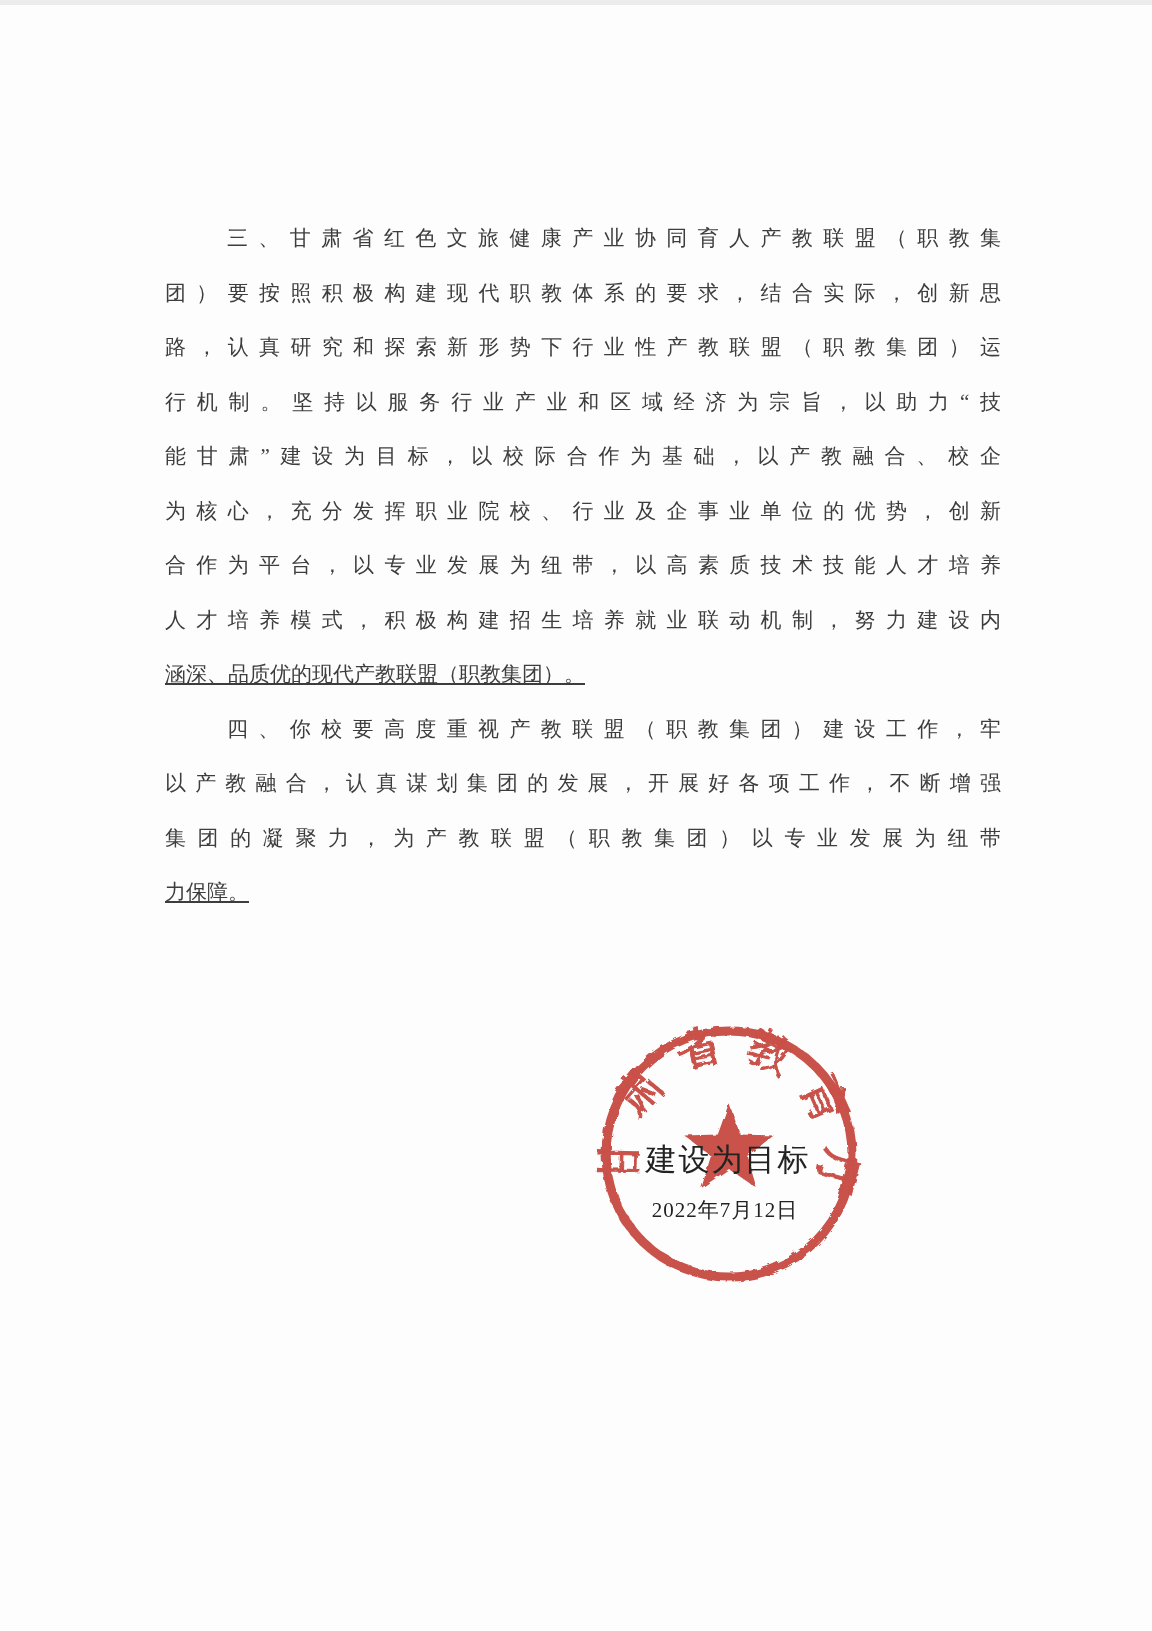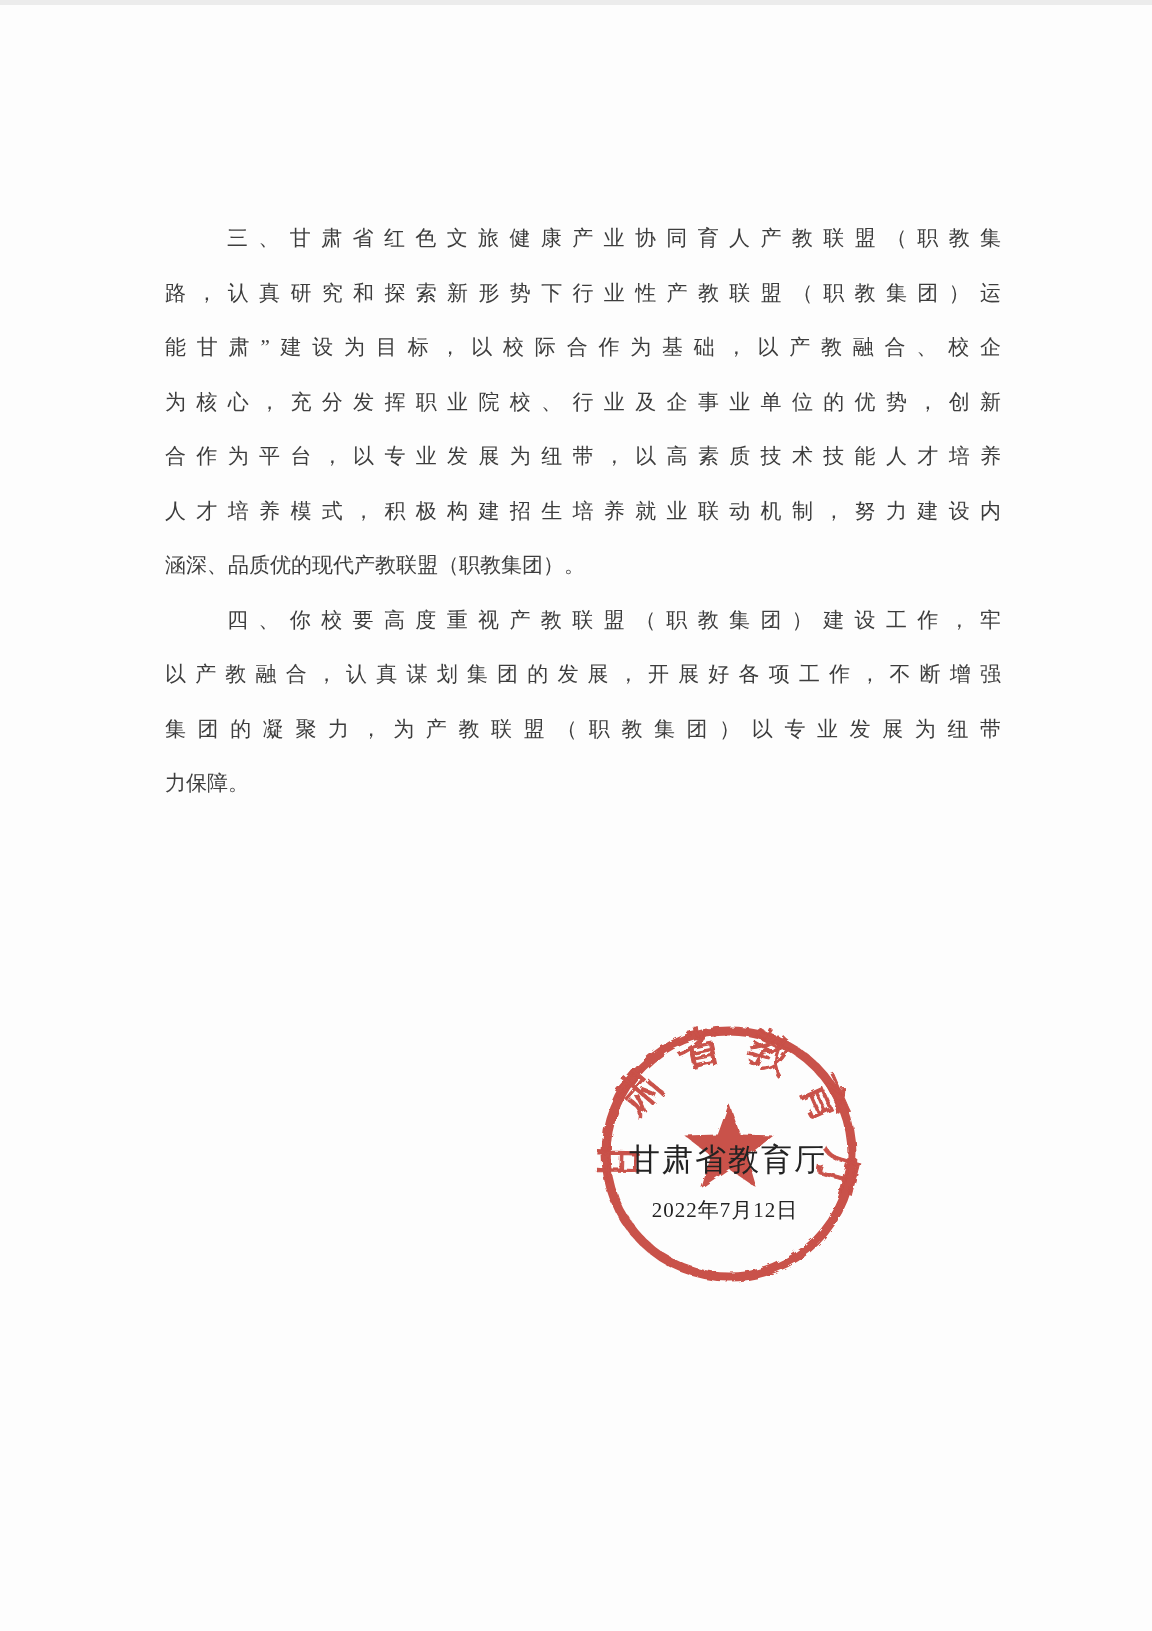--- a/index.html
+++ b/index.html
@@ -37,20 +37,21 @@
     text-align-last: justify;
     white-space: normal;
     overflow: visible;
   }
   .text-line.para-start {
     text-indent: 62px;
   }
   .text-line.para-end {
     text-align: center;
     text-align-last: left;
+    text-decoration: underline;
   }
   .seal-svg {
     position: absolute;
     left: 589px;
     top: 1012px;
     width: 280px;
     height: 280px;
   }
   .sig-agency {
     position: absolute;
@@ -80,21 +81,23 @@
 </head>
 <body>
 
 <div id="page">
 
   <div class="top-strip"></div>
 
   <div class="text-block">
       <div>
         <div class="text-line para-start">三、甘肃省红色文旅健康产业协同育人产教联盟（职教集</div>
+        <div class="text-line">团）要按照积极构建现代职教体系的要求，结合实际，创新思</div>
         <div class="text-line">路，认真研究和探索新形势下行业性产教联盟（职教集团）运</div>
+        <div class="text-line">行机制。坚持以服务行业产业和区域经济为宗旨，以助力“技</div>
         <div class="text-line">能甘肃”建设为目标，以校际合作为基础，以产教融合、校企</div>
         <div class="text-line">为核心，充分发挥职业院校、行业及企事业单位的优势，创新</div>
         <div class="text-line">合作为平台，以专业发展为纽带，以高素质技术技能人才培养</div>
         <div class="text-line">人才培养模式，积极构建招生培养就业联动机制，努力建设内</div>
         <div class="text-line para-end">涵深、品质优的现代产教联盟（职教集团）。</div>
       </div>
       <div>
         <div class="text-line para-start">四、你校要高度重视产教联盟（职教集团）建设工作，牢</div>
         <div class="text-line">以产教融合，认真谋划集团的发展，开展好各项工作，不断增强</div>
         <div class="text-line">集团的凝聚力，为产教联盟（职教集团）以专业发展为纽带</div>
@@ -112,16 +115,16 @@
     <g filter="url(#stamp-rough)" opacity="0.88">
       <circle cx="0" cy="2" r="123" fill="none" stroke="#c23a30" stroke-width="9"></circle>
       <path id="seal-arc-path" d="M -86.1 42.1 A 95 95 0 1 1 86.1 42.1" fill="none"></path>
       <text font-size="44" font-family="Liberation Serif, serif" fill="#c23a30" stroke="#c23a30" stroke-width="1" letter-spacing="20">
         <textPath href="#seal-arc-path" startOffset="12">甘肃省教育厅</textPath>
       </text>
       <polygon fill="#c23a30" transform="translate(0,-2)" points="0,-47 -11.2,-15.4 -44.7,-14.5 -18.1,5.9 -27.6,38.0 0,19 27.6,38.0 18.1,5.9 44.7,-14.5 11.2,-15.4"></polygon>
     </g>
   </svg>
 
-  <div class="sig-agency">甘肃省教育厅</div>
+  <div class="sig-agency">建设为目标</div>
   <div class="sig-date">2022年7月12日</div>
 
 </div>
 
 </body></html>

